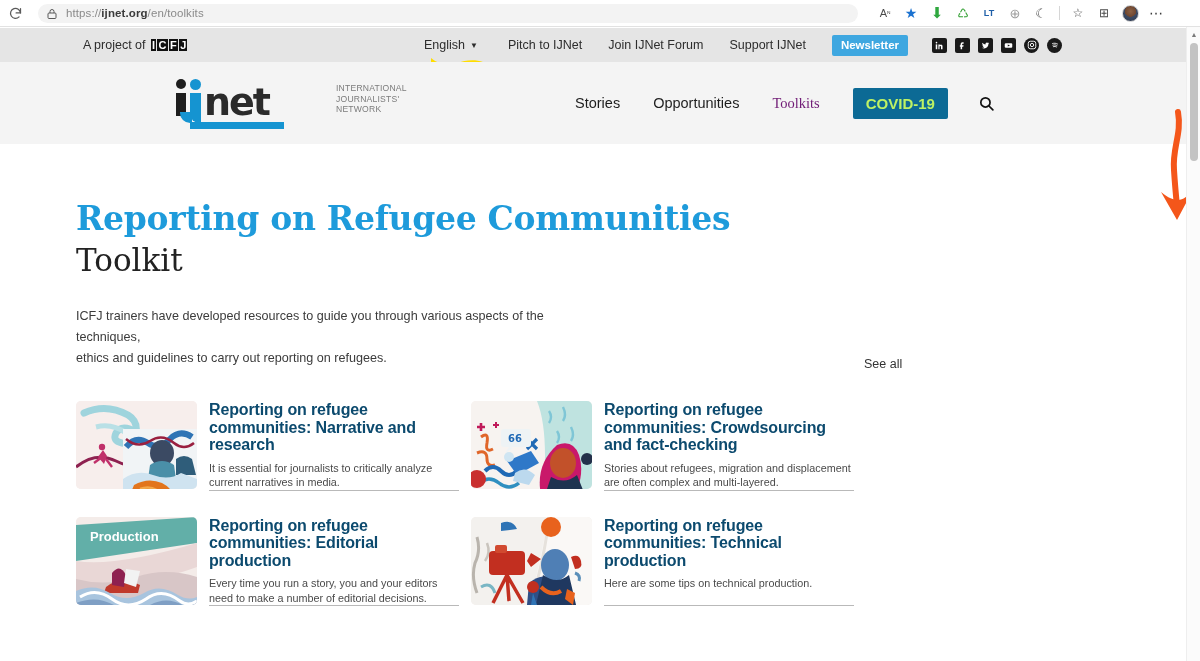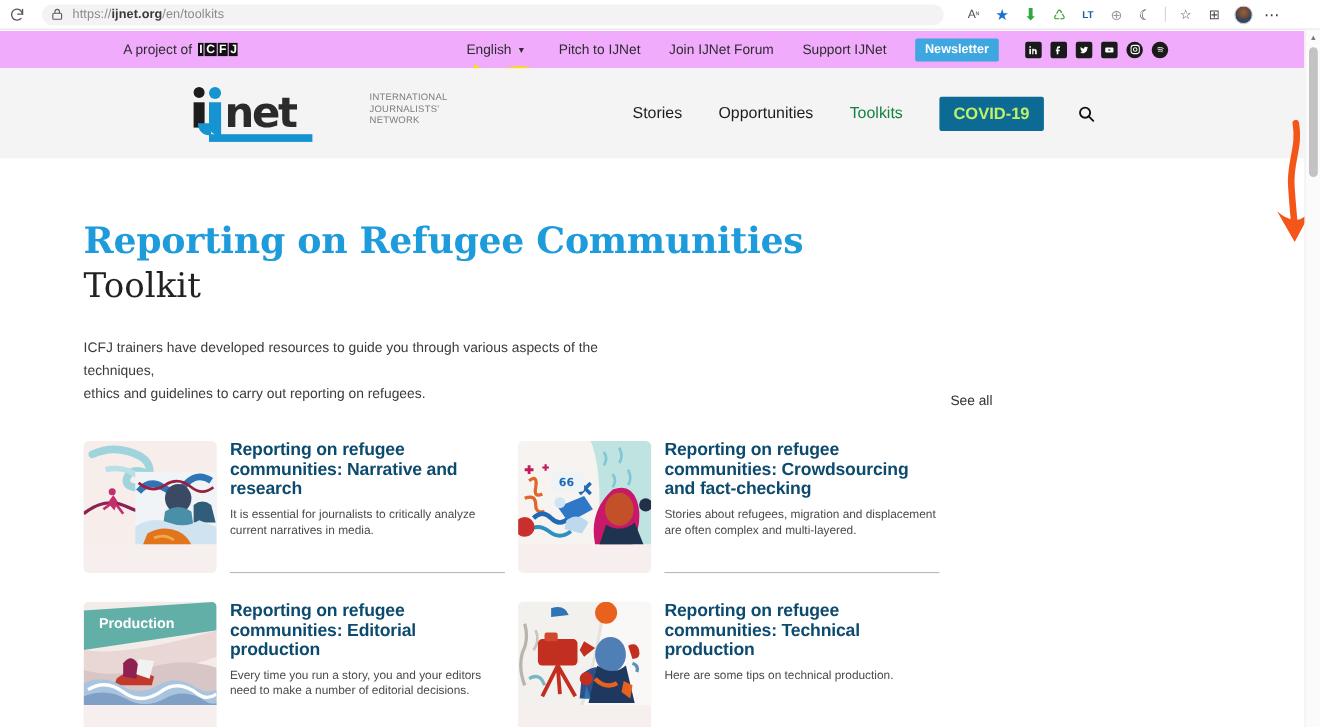--- a/index.html
+++ b/index.html
@@ -73,23 +73,23 @@
 
   
   .viewport {
     position: absolute; top: 28px; left: 0;
     width: 1186px; height: 633px;
     background: #fff; overflow: hidden;
   }
 
   
   .util-bar {
-    height: 34px; background: #f0abfc;
+    height: 34px; background: #e5e5e5;
     display: flex; align-items: center;
-    padding-left: 112px;
+    padding-left: 83px;
     position: relative;
   }
   .project-of {
     font-size: 12.5px; color: #2d2d2d;
     display: flex; align-items: center; gap: 5px;
   }
   .icfj-mark {
     display: inline-flex; align-items: center;
     font-weight: 700; font-size: 12px; letter-spacing: -.5px;
     color: #111;
@@ -181,21 +181,21 @@
     font-family: "Liberation Sans", sans-serif;
   }
   .main-nav {
     position: absolute; left: 575px; top: 0; height: 82px;
     display: flex; align-items: center; gap: 0;
   }
   .nav-item {
     font-size: 14.5px; color: #1d1d1d;
     margin-right: 33px; white-space: nowrap;
   }
-  .nav-item.active { color: #15803d; }
+  .nav-item.active { color: #701a75; font-family: Liberation Serif, serif; }
   .covid-btn {
     background: #0c6a95; color: #bef264;
     font-size: 15px; font-weight: 700;
     padding: 7px 13px; border-radius: 2px;
     margin-right: 30px; white-space: nowrap;
   }
   .search-ico { color: #111; display: flex; align-items: center; }
 
   
   .content { padding: 56px 0 0 76px; }
@@ -224,21 +224,21 @@
   .cards {
     margin-top: 32px;
     display: grid;
     grid-template-columns: 383px 383px;
     column-gap: 12px;
     row-gap: 26px;
     width: 790px;
   }
   .card { display: flex; gap: 12px; }
   .thumb {
-    width: 121px; height: 120px; flex: 0 0 121px;
+    width: 121px; height: 88px; flex: 0 0 121px;
     border-radius: 5px; overflow: hidden; position: relative;
     background: #f6efee;
   }
   .thumb svg { display: block; width: 121px; height: 94px; }
   .card-body { flex: 1 1 auto; display: flex; flex-direction: column; }
   .card-title {
     font-size: 16px; font-weight: 700; color: #0c4a6e;
     line-height: 17.5px; letter-spacing: -.15px;
   }
   .card-desc {

